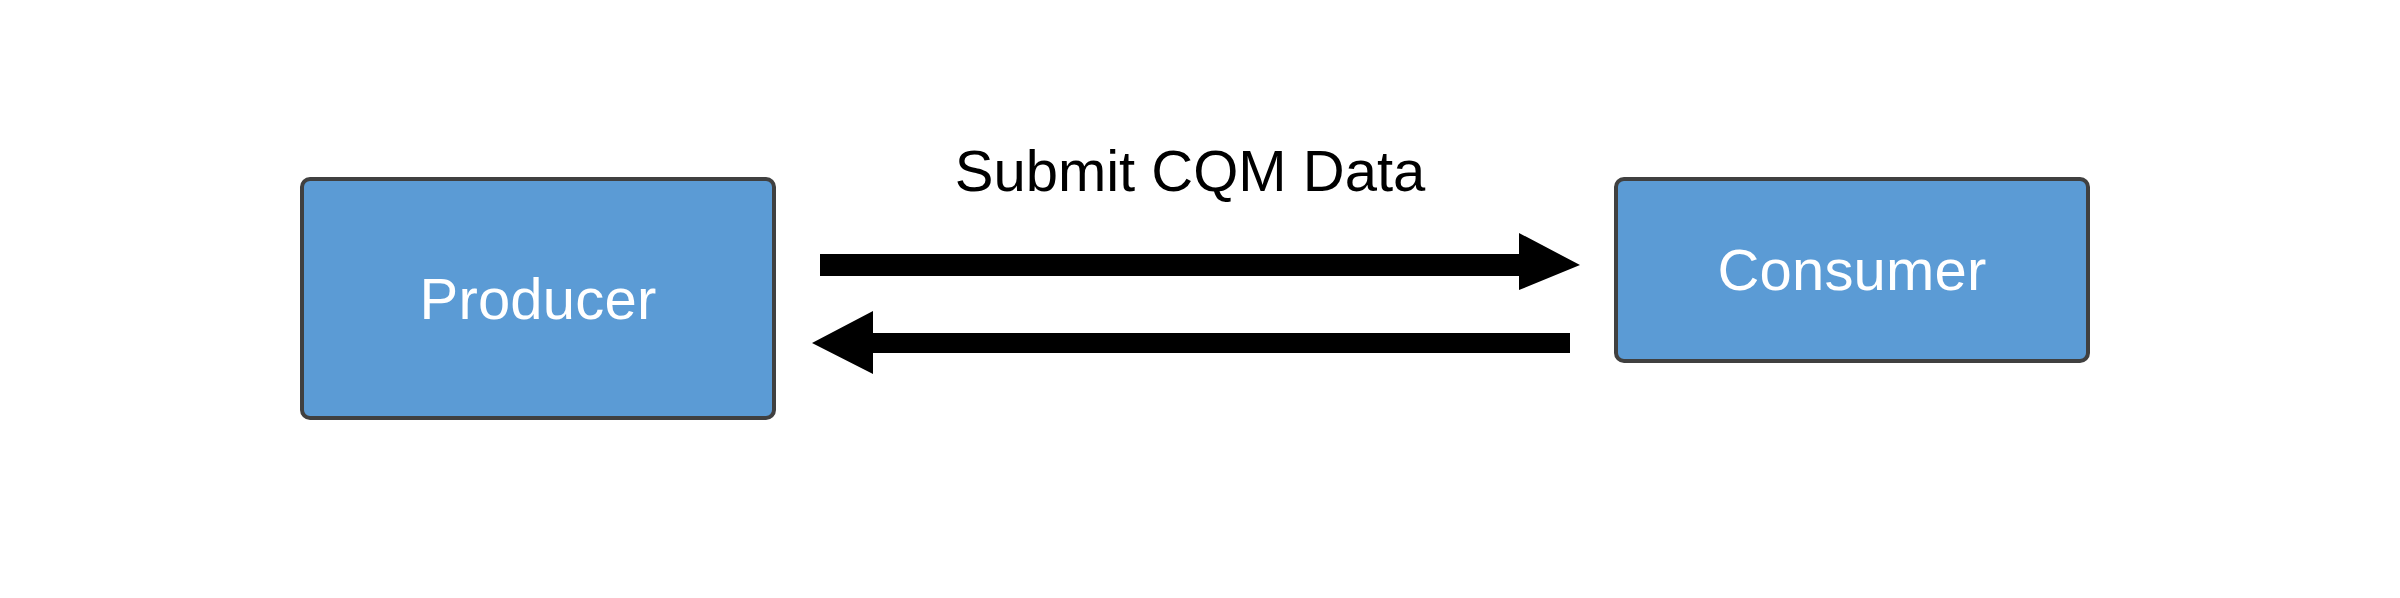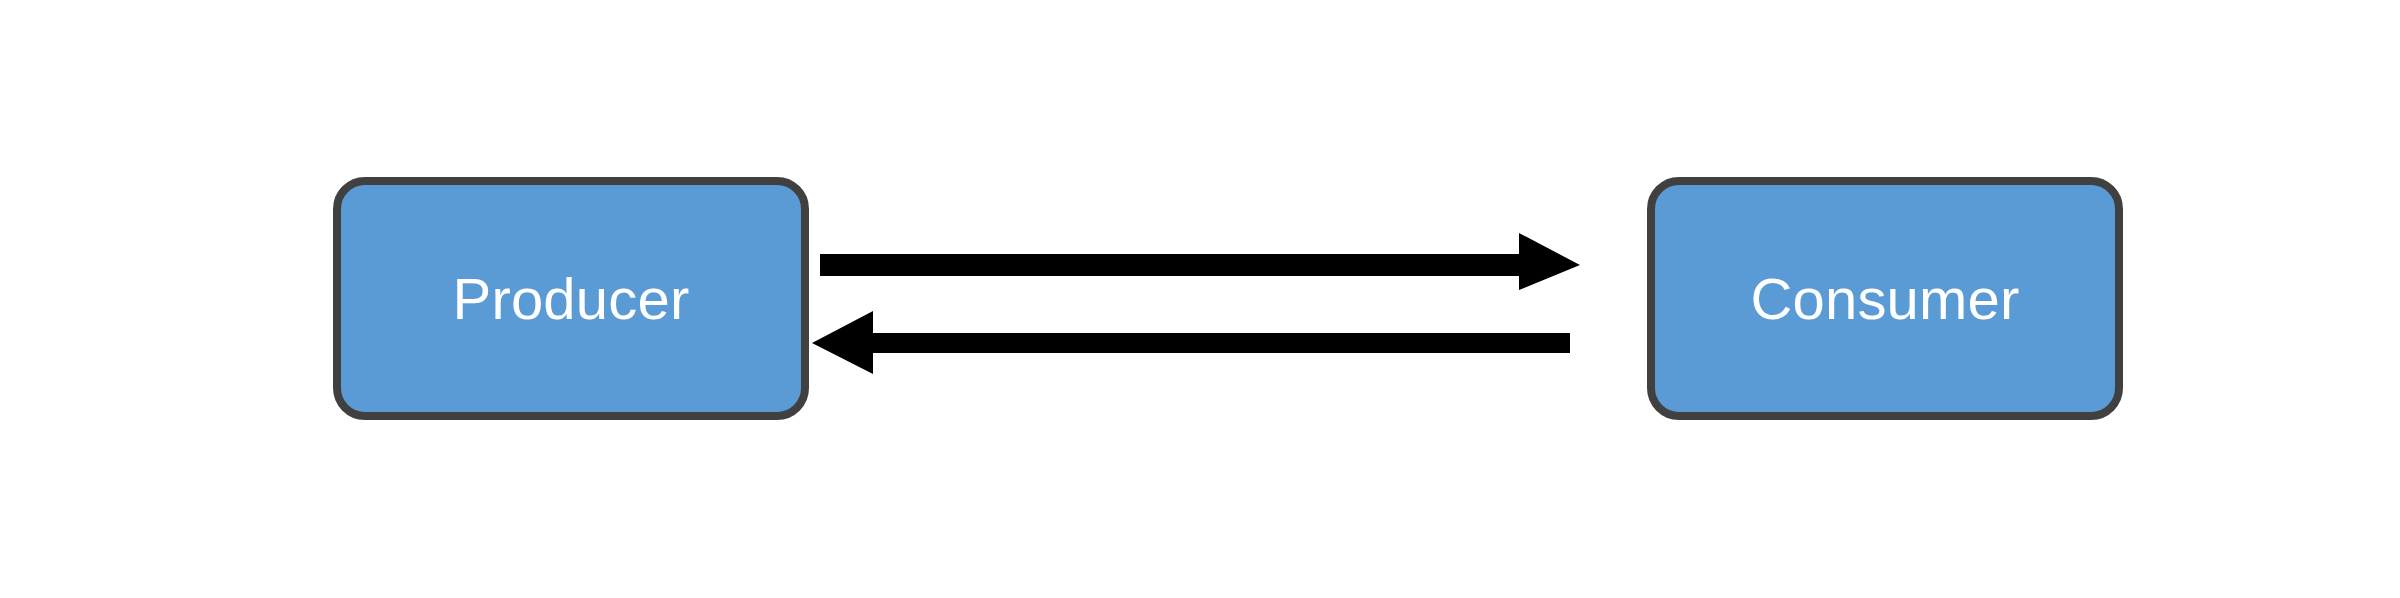--- a/index.html
+++ b/index.html
@@ -20,23 +20,22 @@
   }
 
   
   .node {
     position: absolute;
     box-sizing: border-box;
     display: flex;
     align-items: center;
     justify-content: center;
     background: #5b9bd5;
-    border: 8px solid #404040;
-    border-radius: 32px;
-    margin-left: 33px;
+    border: 4px solid #404040;
+    border-radius: 10px;
   }
   .node-label {
     color: #ffffff;
     font-family: "Liberation Sans", sans-serif;
     font-size: 58px;
     font-weight: 400;
     line-height: 1;
     letter-spacing: 0.2px;
     white-space: nowrap;
     user-select: none;
@@ -45,21 +44,21 @@
   #node-producer {
     left: 300px;
     top: 177px;
     width: 476px;
     height: 243px;
   }
   #node-consumer {
     left: 1614px;
     top: 177px;
     width: 476px;
-    height: 243px;
+    height: 186px;
   }
 
   
   #arrow-layer {
     position: absolute;
     left: 0;
     top: 0;
     width: 2400px;
     height: 598px;
     pointer-events: none;
@@ -105,15 +104,16 @@
 
     <g>
       <polygon points="820,254 1519,254 1519,233 1580,265 1519,290 1519,276 820,276" fill="#000000"></polygon>
     </g>
 
     <g>
       <polygon points="1570,333 873,333 873,311 812,343 873,374 873,353 1570,353" fill="#000000"></polygon>
     </g>
   </svg>
 
+  <div class="edge-label" id="label-submit">Submit CQM Data</div>
 
 
 </div>
 
 </body></html>

